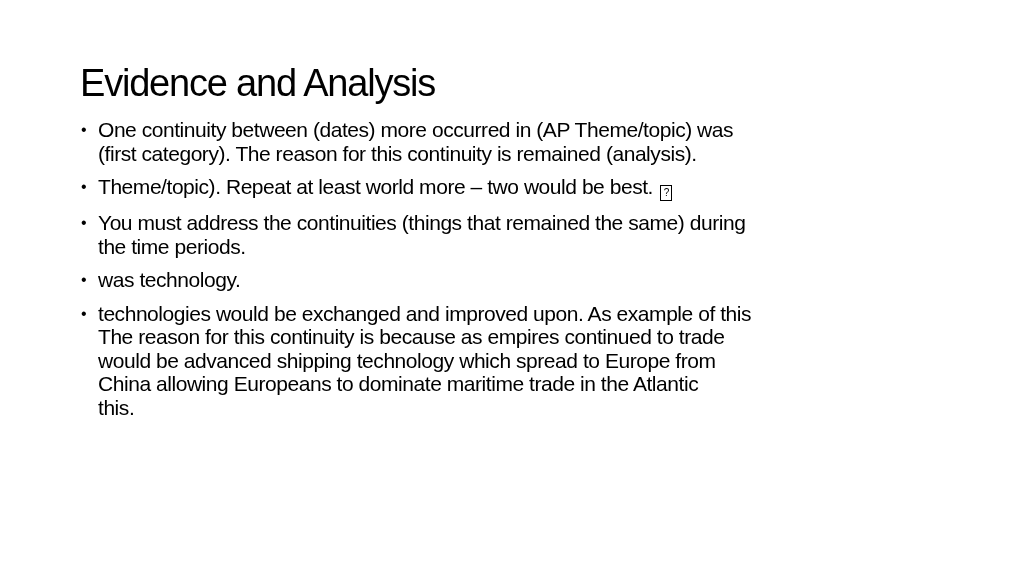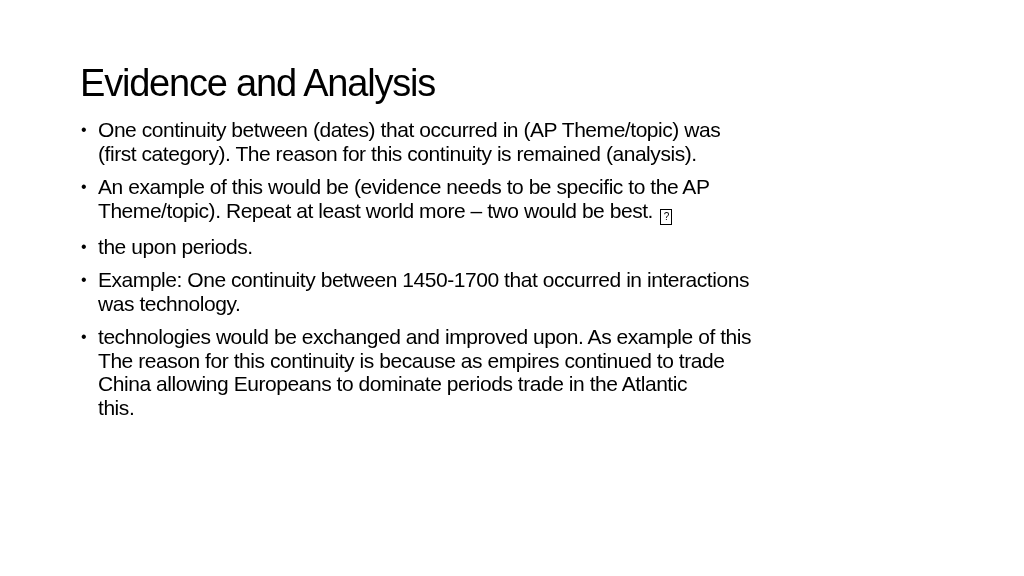--- a/index.html
+++ b/index.html
@@ -75,39 +75,39 @@
   </style>
 </head>
 <body>
 
 <div class="slide">
   <h1 class="title">Evidence and Analysis</h1>
 
   <ul class="bullets">
     <li class="bullet">
       <span class="bullet-dot">•</span>
-      <span class="line">One continuity between (dates) that occurred in (AP Theme/topic) was</span>
+      <span class="line">One continuity between (dates) more occurred in (AP Theme/topic) was</span>
       <span class="line">(first category). The reason for this continuity is remained (analysis).</span>
     </li>
     <li class="bullet">
 
       <span class="bullet-dot">•</span>
-      <span class="line">An example of this would be (evidence needs to be specific to the AP</span>
       <span class="line"><span>Theme/topic). Repeat at least world more – two would be best.</span> <span class="glyph-box">?</span></span>
     </li>
     <li class="bullet">
       <span class="bullet-dot">•</span>
-      <span class="line">the upon periods.</span>
+      <span class="line">You must address the continuities (things that remained the same) during</span>
+      <span class="line">the time periods.</span>
     </li>
     <li class="bullet">
       <span class="bullet-dot">•</span>
-      <span class="line">Example: One continuity between 1450-1700 that occurred in interactions</span>
       <span class="line">was technology.</span>
     </li>
     <li class="bullet">
       <span class="bullet-dot">•</span>
       <span class="line">technologies would be exchanged and improved upon. As example of this</span>
       <span class="line">The reason for this continuity is because as empires continued to trade</span>
-      <span class="line">China allowing Europeans to dominate periods trade in the Atlantic</span>
+      <span class="line">would be advanced shipping technology which spread to Europe from</span>
+      <span class="line">China allowing Europeans to dominate maritime trade in the Atlantic</span>
       <span class="line">this.</span>
     </li>
   </ul>
 </div>
 
 </body></html>

